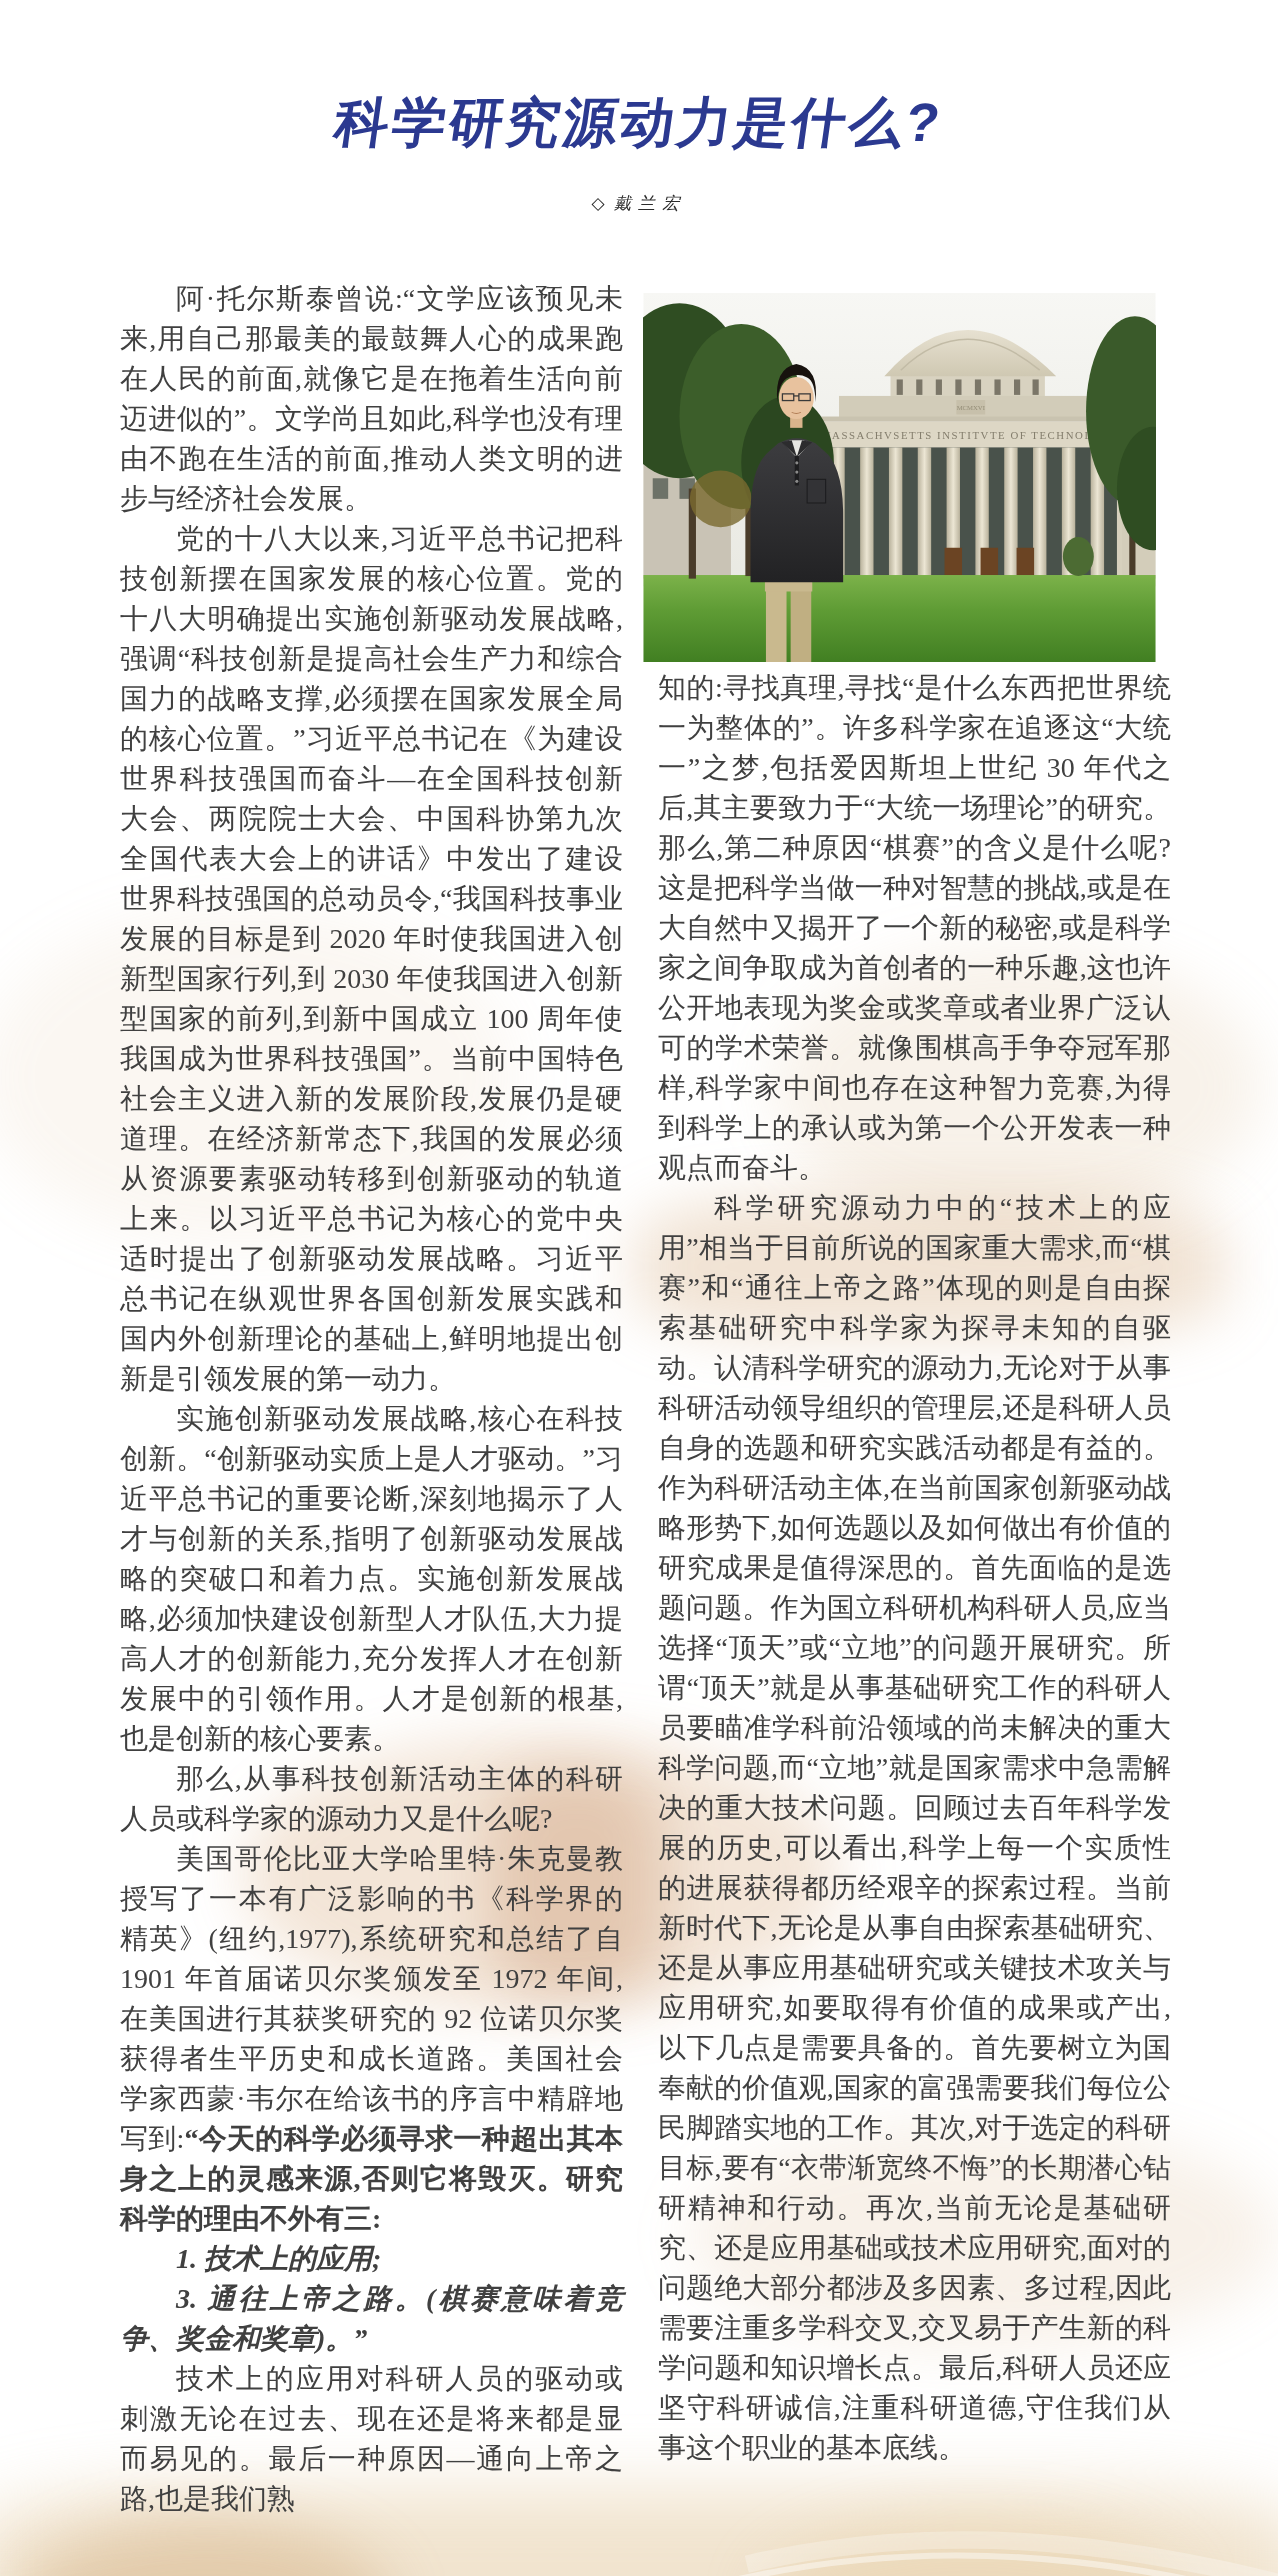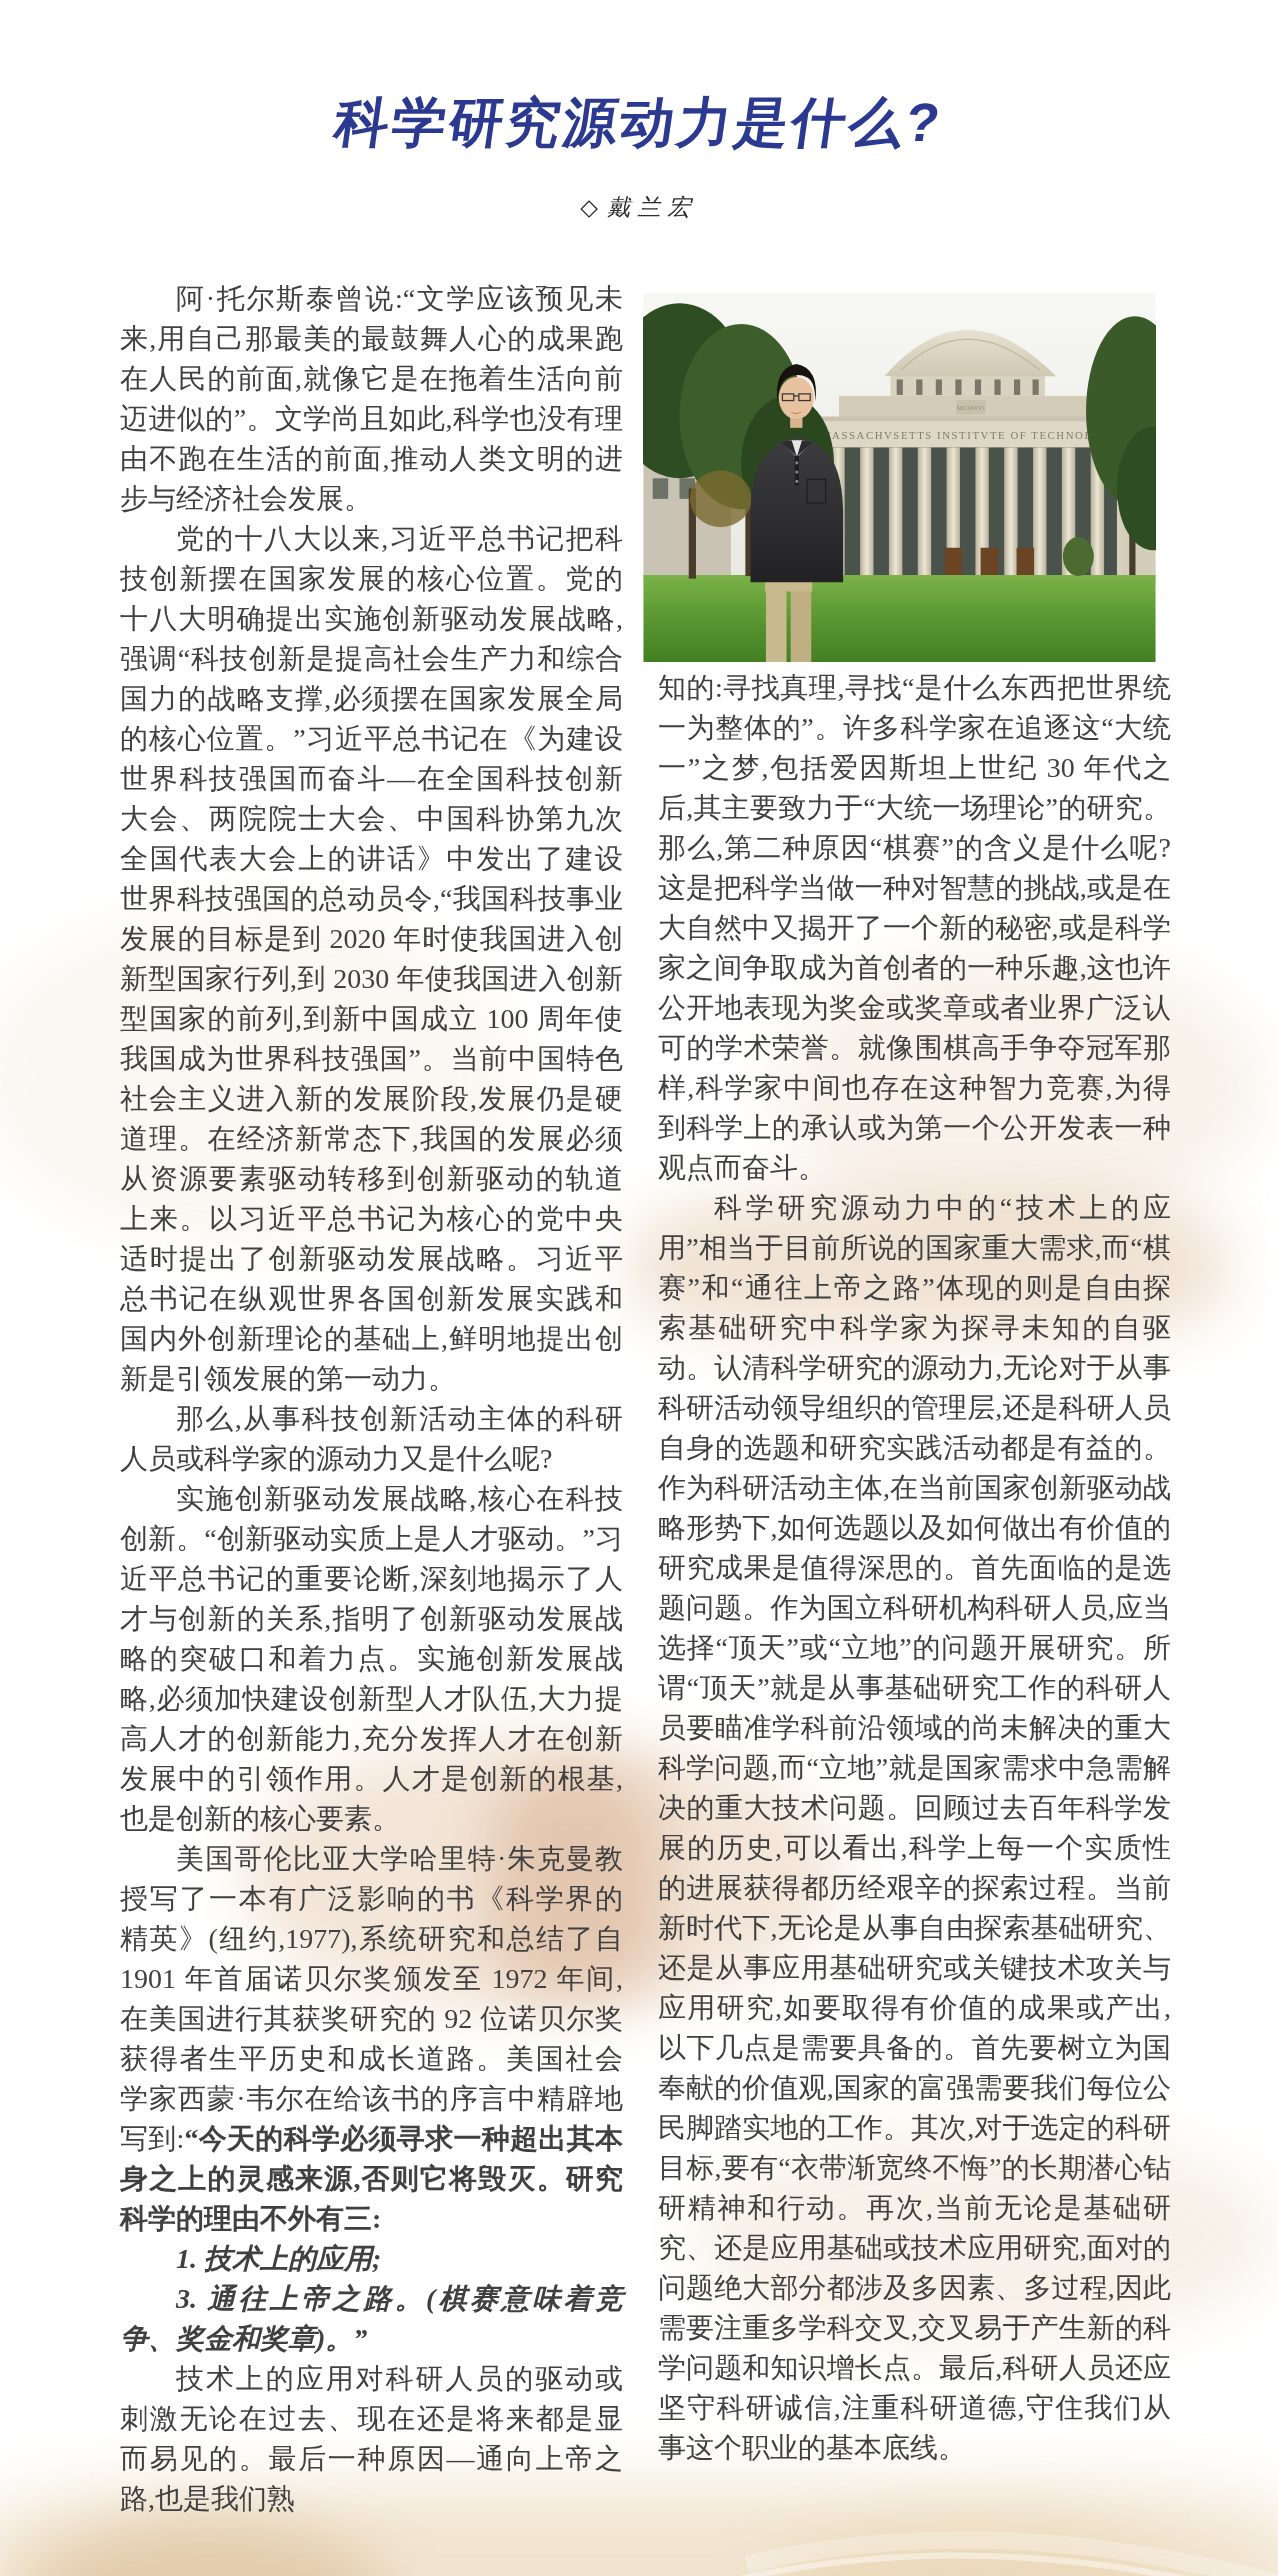--- a/index.html
+++ b/index.html
@@ -15,21 +15,21 @@
   .tex5{left:690px;top:2123px;width:587px;height:227px;background:rgba(205,160,105,.15);}
   .tex6{left:-31px;top:2488px;width:1340px;height:237px;background:rgba(219,183,130,.38);filter:blur(33px);border-radius:20%;}
   .tex6b{left:20.6px;top:2519px;width:371px;height:175px;background:rgba(196,148,92,.30);}
   .tex6c{left:762px;top:2519px;width:422px;height:165px;background:rgba(228,199,152,.36);}
 
   .title-wrap{position:absolute;left:0;top:87px;width:1278px;text-align:center;}
   .title{display:inline-block;font-family:"Liberation Sans","DejaVu Sans",sans-serif;
          font-weight:900;font-size:54px;letter-spacing:3.1px;color:#2b3990;
          transform:skewX(-8deg);white-space:nowrap;}
   .author-wrap{position:absolute;left:0;top:192px;width:1278px;text-align:center;}
-  .author{display:inline-block;font-size:23px;letter-spacing:7.2px;color:#2b2b2b;font-style:italic;}
+  .author{display:inline-block;font-size:17px;letter-spacing:7.2px;color:#2b2b2b;font-style:italic;}
   .author .mark{font-style:normal;letter-spacing:0;margin-right:9.3px;color:#1f1f1f;}
 
   .column{position:absolute;font-size:28px;line-height:40px;color:#404040;
           text-align:justify;text-justify:inter-character;}
   .col-left{left:120px;top:279px;width:503px;}
   .col-right{left:645px;top:668px;width:513px;margin-left:13px;}
   .column p{margin:0;text-indent:2em;}
   .column p.cont{text-indent:0;}
   .bold-seg{font-weight:bold;}
   .list-item{margin:0;text-indent:2em;font-weight:bold;font-style:italic;}
@@ -57,22 +57,22 @@
   <div class="title-wrap">
     <span class="title">科学研究源动力是什么?</span>
   </div>
   <div class="author-wrap">
     <span class="author"><span class="mark">◇</span><span>戴兰宏</span></span>
   </div>
 
   <div class="column col-left">
     <p>阿·托尔斯泰曾说:“文学应该预见未来,用自己那最美的最鼓舞人心的成果跑在人民的前面,就像它是在拖着生活向前迈进似的”。文学尚且如此,科学也没有理由不跑在生活的前面,推动人类文明的进步与经济社会发展。</p>
     <p>党的十八大以来,习近平总书记把科技创新摆在国家发展的核心位置。党的十八大明确提出实施创新驱动发展战略,强调“科技创新是提高社会生产力和综合国力的战略支撑,必须摆在国家发展全局的核心位置。”习近平总书记在《为建设世界科技强国而奋斗—在全国科技创新大会、两院院士大会、中国科协第九次全国代表大会上的讲话》中发出了建设世界科技强国的总动员令,“我国科技事业发展的目标是到 2020 年时使我国进入创新型国家行列,到 2030 年使我国进入创新型国家的前列,到新中国成立 100 周年使我国成为世界科技强国”。当前中国特色社会主义进入新的发展阶段,发展仍是硬道理。在经济新常态下,我国的发展必须从资源要素驱动转移到创新驱动的轨道上来。以习近平总书记为核心的党中央适时提出了创新驱动发展战略。习近平总书记在纵观世界各国创新发展实践和国内外创新理论的基础上,鲜明地提出创新是引领发展的第一动力。</p>
+    <p>实施创新驱动发展战略,核心在科技创新。“创新驱动实质上是人才驱动。”习近平总书记的重要论断,深刻地揭示了人才与创新的关系,指明了创新驱动发展战略的突破口和着力点。实施创新发展战略,必须加快建设创新型人才队伍,大力提高人才的创新能力,充分发挥人才在创新发展中的引领作用。人才是创新的根基,也是创新的核心要素。</p>
     <p>那么,从事科技创新活动主体的科研人员或科学家的源动力又是什么呢?</p>
-    <p>实施创新驱动发展战略,核心在科技创新。“创新驱动实质上是人才驱动。”习近平总书记的重要论断,深刻地揭示了人才与创新的关系,指明了创新驱动发展战略的突破口和着力点。实施创新发展战略,必须加快建设创新型人才队伍,大力提高人才的创新能力,充分发挥人才在创新发展中的引领作用。人才是创新的根基,也是创新的核心要素。</p>
     <p><span>美国哥伦比亚大学哈里特·朱克曼教授写了一本有广泛影响的书《科学界的精英》(纽约,1977),系统研究和总结了自 1901 年首届诺贝尔奖颁发至 1972 年间,在美国进行其获奖研究的 92 位诺贝尔奖获得者生平历史和成长道路。美国社会学家西蒙·韦尔在给该书的序言中精辟地写到:</span><span class="bold-seg">“今天的科学必须寻求一种超出其本身之上的灵感来源,否则它将毁灭。研究科学的理由不外有三:</span></p>
     <div class="list-item">1. 技术上的应用;</div>
     <div class="list-item">3. 通往上帝之路。(棋赛意味着竞争、奖金和奖章)。”</div>
     <p>技术上的应用对科研人员的驱动或刺激无论在过去、现在还是将来都是显而易见的。最后一种原因—通向上帝之路,也是我们熟</p>
   </div>
 
   <div class="photo">
     <svg width="513" height="369" viewBox="0 0 995 717" xmlns="http://www.w3.org/2000/svg">
       <defs>
         <linearGradient id="sky" x1="0" y1="0" x2="0" y2="1">

